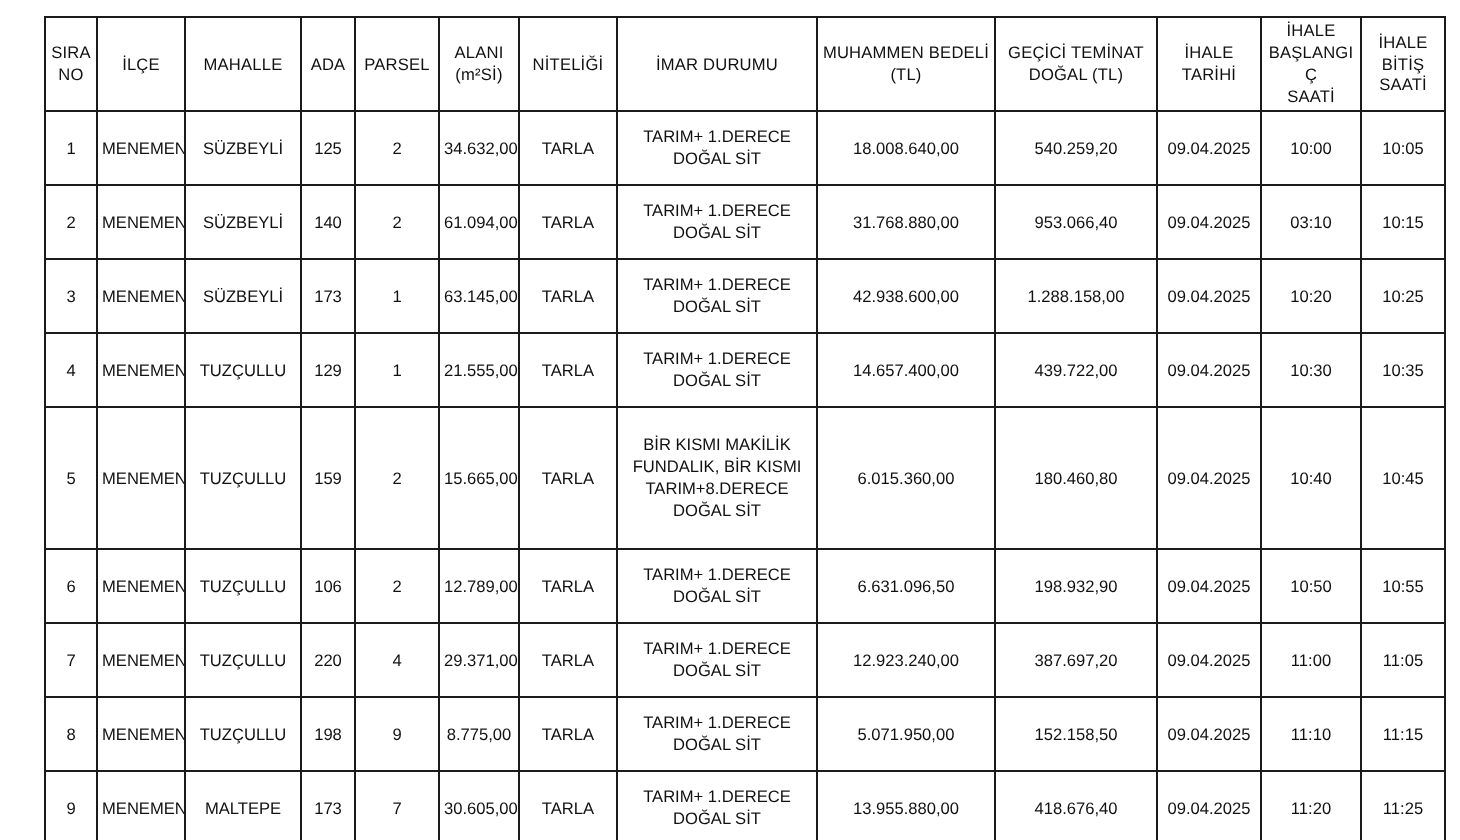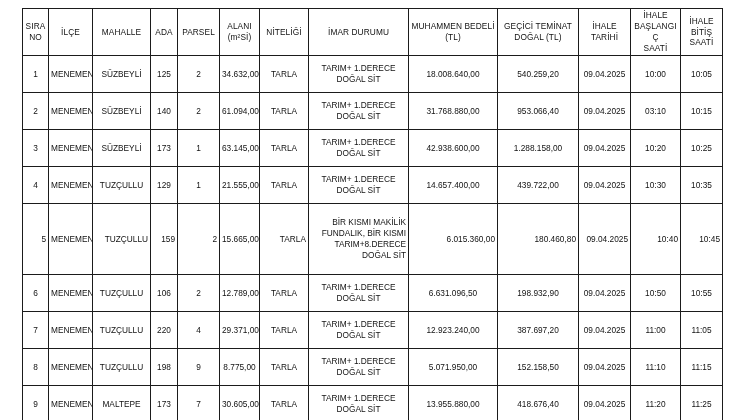--- a/index.html
+++ b/index.html
@@ -45,21 +45,20 @@
   table.auction-table thead th {
     height: 44px;
     font-size: 8.3px;
     letter-spacing: 0.1px;
   }
   table.auction-table tbody td {
     height: 34px;
   }
   table.auction-table tbody tr.tall-row td {
     height: 68px;
-    text-align: right;
   }
   
   .c-sira   { width: 26px; }
   .c-ilce   { width: 44px; }
   .c-mahalle{ width: 58px; }
   .c-ada    { width: 27px; }
   .c-parsel { width: 42px; }
   .c-alani  { width: 40px; }
   .c-nitelik{ width: 49px; }
   .c-imar   { width: 100px; }

